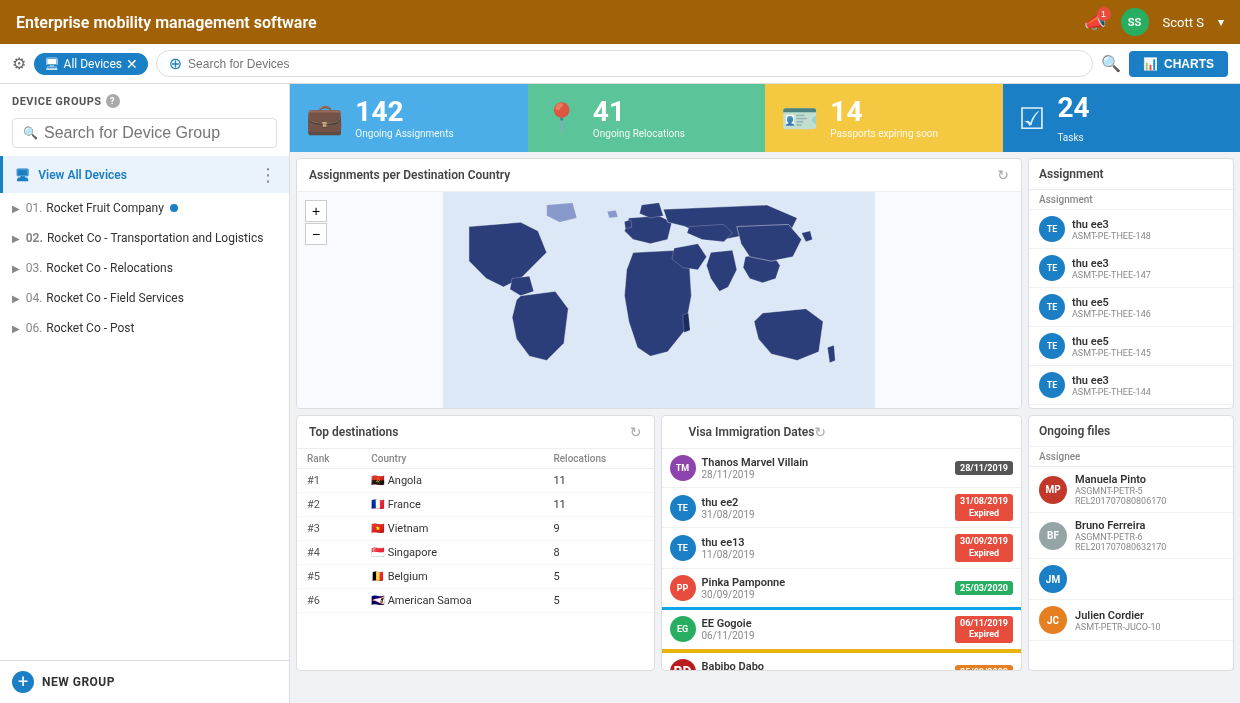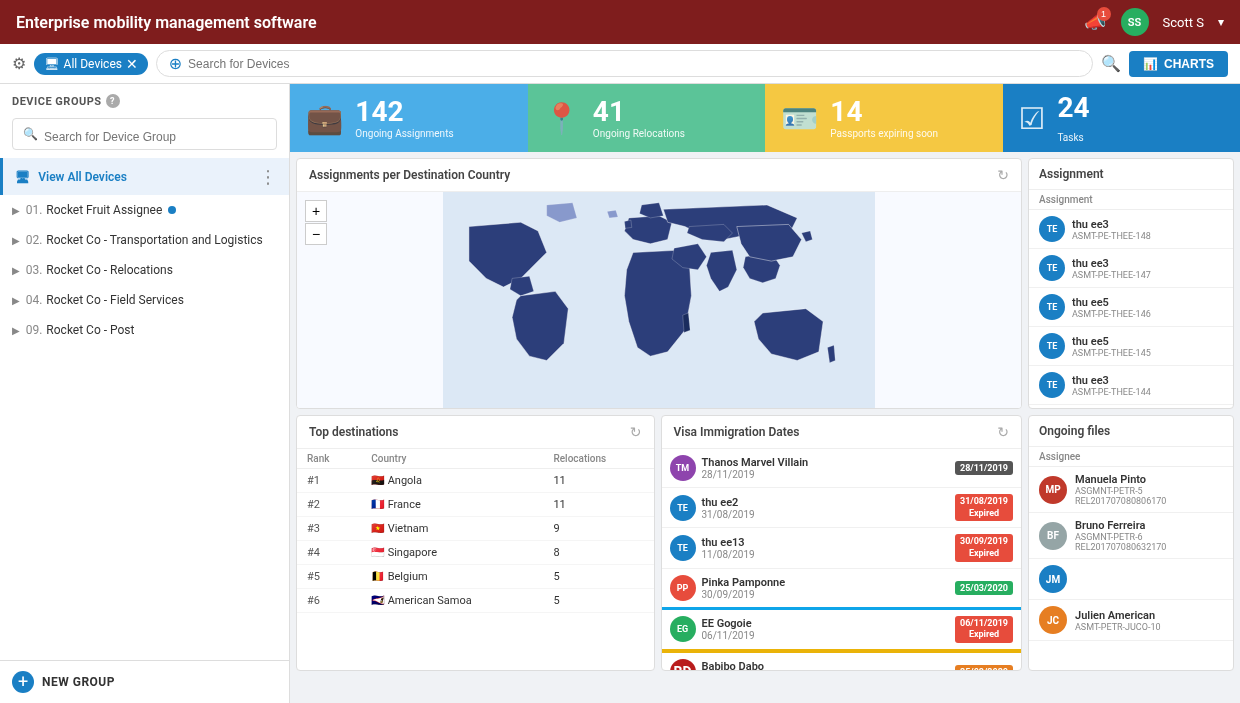--- a/index.html
+++ b/index.html
@@ -6,21 +6,21 @@
     body { font-family: -apple-system, BlinkMacSystemFont, 'Segoe UI', Roboto, sans-serif; font-size: 12px; background: #f0f2f5; color: #333; overflow: hidden; }
 
     
     ::-webkit-scrollbar { width: 4px; }
     ::-webkit-scrollbar-track { background: #f0f0f0; }
     ::-webkit-scrollbar-thumb { background: #ccc; border-radius: 2px; }
   </style>
 </head>
 <body>
 
-<header style="background:#7f1d1d;color:white;display:flex;align-items:center;justify-content:space-between;padding:0 16px;height:44px;">
+<header style="background:#a16207;color:white;display:flex;align-items:center;justify-content:space-between;padding:0 16px;height:44px;">
   <span style="font-size:16px;font-weight:600;color:white;">Enterprise mobility management software</span>
   <div style="display:flex;align-items:center;gap:14px;">
     <button style="position:relative;background:none;border:none;cursor:pointer;color:white;font-size:18px;padding:0;">
       📣
       <span style="position:absolute;top:-4px;right:-4px;background:#e74c3c;color:white;font-size:9px;border-radius:50%;width:14px;height:14px;display:flex;align-items:center;justify-content:center;">1</span>
     </button>
     <div style="background:#27ae60;color:white;border-radius:50%;width:28px;height:28px;display:flex;align-items:center;justify-content:center;font-size:11px;font-weight:600;">
       <span>SS</span>
     </div>
     <span style="color:white;font-size:13px;">Scott S</span>
@@ -49,55 +49,55 @@
 <div style="display:flex;height:619px;overflow:hidden;">
 
   <div style="width:290px;background:white;border-right:1px solid #ddd;display:flex;flex-direction:column;overflow:hidden;">
     <div style="padding:10px 12px 6px;font-size:11px;font-weight:700;color:#555;letter-spacing:0.5px;display:flex;align-items:center;gap:4px;">
       <span>DEVICE GROUPS</span>
       <span style="background:#aaa;color:white;border-radius:50%;width:14px;height:14px;font-size:9px;display:flex;align-items:center;justify-content:center;cursor:pointer;">?</span>
     </div>
     <div style="padding:4px 12px 8px;">
       <div style="display:flex;align-items:center;gap:6px;border:1px solid #ddd;border-radius:4px;padding:5px 10px;">
         <span style="color:#aaa;font-size:12px;">🔍</span>
-        <input style="border: none; outline: none; font-size: 12px; color: rgb(136, 136, 136); flex: 1 1 0%; width: 100%; margin-top: 6px;" placeholder="Search for Device Group">
+        <input style="border: none; outline: none; font-size: 16px; color: rgb(136, 136, 136); flex: 1 1 0%; width: 100%;" placeholder="Search for Device Group">
       </div>
     </div>
     <div style="display:flex;align-items:center;justify-content:space-between;padding:8px 12px;background:#eaf2fb;border-left:3px solid #1a7fc4;cursor:pointer;">
       <div style="display:flex;align-items:center;gap:8px;font-size:12px;font-weight:600;color:#1a7fc4;">
         <span>🖥</span>
         <span>View All Devices</span>
       </div>
       <span style="cursor:pointer;color:#888;font-size:18px;">⋮</span>
     </div>
     <div style="flex:1;overflow-y:auto;">
       <div style="display:flex;align-items:center;padding:8px 12px;cursor:pointer;font-size:12px;color:#333;">
         <span style="color:#888;margin-right:6px;font-size:10px;">▶</span>
         <span style="margin-right:4px;color:#888;">01.</span>
-        <span>Rocket Fruit Assignee</span>
+        <span>Rocket Fruit Company</span>
         <span style="width:8px;height:8px;border-radius:50%;background:#1a7fc4;margin-left:6px;display:inline-block;"></span>
       </div>
       <div style="display:flex;align-items:center;padding:8px 12px;cursor:pointer;font-size:12px;color:#333;">
         <span style="color:#888;margin-right:6px;font-size:10px;">▶</span>
-        <span style="margin-right:4px;color:#888;">02.</span>
+        <span style="margin-right:4px;color:#888;font-weight:bold;">02.</span>
         <span>Rocket Co - Transportation and Logistics</span>
       </div>
       <div style="display:flex;align-items:center;padding:8px 12px;cursor:pointer;font-size:12px;color:#333;">
         <span style="color:#888;margin-right:6px;font-size:10px;">▶</span>
         <span style="margin-right:4px;color:#888;">03.</span>
         <span>Rocket Co - Relocations</span>
       </div>
       <div style="display:flex;align-items:center;padding:8px 12px;cursor:pointer;font-size:12px;color:#333;">
         <span style="color:#888;margin-right:6px;font-size:10px;">▶</span>
         <span style="margin-right:4px;color:#888;">04.</span>
         <span>Rocket Co - Field Services</span>
       </div>
       <div style="display:flex;align-items:center;padding:8px 12px;cursor:pointer;font-size:12px;color:#333;">
         <span style="color:#888;margin-right:6px;font-size:10px;">▶</span>
-        <span style="margin-right:4px;color:#888;">09.</span>
+        <span style="margin-right:4px;color:#888;">06.</span>
         <span>Rocket Co - Post</span>
       </div>
     </div>
     <div style="border-top:1px solid #ddd;padding:10px 12px;display:flex;align-items:center;gap:8px;cursor:pointer;background:white;">
       <span style="background:#1a7fc4;color:white;border-radius:50%;width:22px;height:22px;display:flex;align-items:center;justify-content:center;font-size:18px;line-height:1;">+</span>
       <span style="font-size:12px;font-weight:700;color:#333;letter-spacing:0.5px;">NEW GROUP</span>
     </div>
   </div>
 
   <div style="flex:1;display:flex;flex-direction:column;overflow:hidden;">
@@ -287,21 +287,21 @@
                     <td style="padding:5px 10px;border-bottom:1px solid #f5f5f5;color:#555;">#6</td>
                     <td style="padding:5px 10px;border-bottom:1px solid #f5f5f5;"><span>🇦🇸</span> American Samoa</td>
                     <td style="padding:5px 10px;border-bottom:1px solid #f5f5f5;">5</td>
                   </tr>
               </tbody>
             </table>
           </div>
         </div>
 
         <div style="background:white;margin:3px 3px 6px 3px;border-radius:4px;border:1px solid #ddd;display:flex;flex-direction:column;overflow:hidden;">
-          <div style="display:flex;align-items:center;justify-content:space-between;padding:8px 12px;border-bottom:1px solid #eee;">
+          <div style="display:flex;align-items:center;padding:8px 27px;border-bottom:1px solid #eee;">
             <span style="font-size:12px;font-weight:600;color:#444;">Visa Immigration Dates</span>
             <button style="background:none;border:none;cursor:pointer;color:#aaa;font-size:14px;">↻</button>
           </div>
           <div style="flex:1;overflow-y:auto;">
             <div style="display:flex;align-items:center;padding:6px 8px;gap:6px;border-bottom:1px solid #f0f0f0;cursor:pointer;">
               <div style="width:26px;height:26px;border-radius:50%;background:#8e44ad;display:flex;align-items:center;justify-content:center;font-size:9px;font-weight:700;color:white;flex-shrink:0;">TM</div>
               <div style="flex:1;">
                 <div style="font-size:11px;font-weight:600;color:#333;">Thanos Marvel Villain</div>
                 <div style="font-size:10px;color:#888;">28/11/2019</div>
               </div>
@@ -373,21 +373,21 @@
         <div style="font-size:9px;color:#888;">ASGMNT-PETR-6</div>
         <div style="font-size:9px;color:#888;">REL201707080632170</div>
       </div>
     </div>
     <div style="display:flex;align-items:center;padding:6px 10px;gap:8px;border-bottom:1px solid #f0f0f0;cursor:pointer;">
       <div style="width:28px;height:28px;border-radius:50%;background:#1a7fc4;display:flex;align-items:center;justify-content:center;font-size:10px;font-weight:700;color:white;flex-shrink:0;">JM</div>
     </div>
     <div style="display:flex;align-items:center;padding:6px 10px;gap:8px;border-bottom:1px solid #f0f0f0;cursor:pointer;">
       <div style="width:28px;height:28px;border-radius:50%;background:#e67e22;display:flex;align-items:center;justify-content:center;font-size:10px;font-weight:700;color:white;flex-shrink:0;">JC</div>
       <div>
-        <div style="font-size:11px;font-weight:600;color:#333;">Julien American</div>
+        <div style="font-size:11px;font-weight:600;color:#333;">Julien Cordier</div>
         <div style="font-size:9px;color:#888;">ASMT-PETR-JUCO-10</div>
       </div>
     </div>
   </div>
 </div>
       </div>
 
   </div>
 </div>
 

